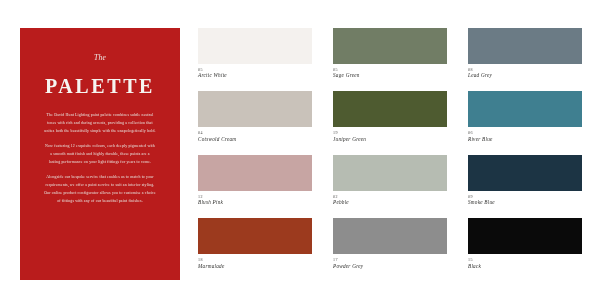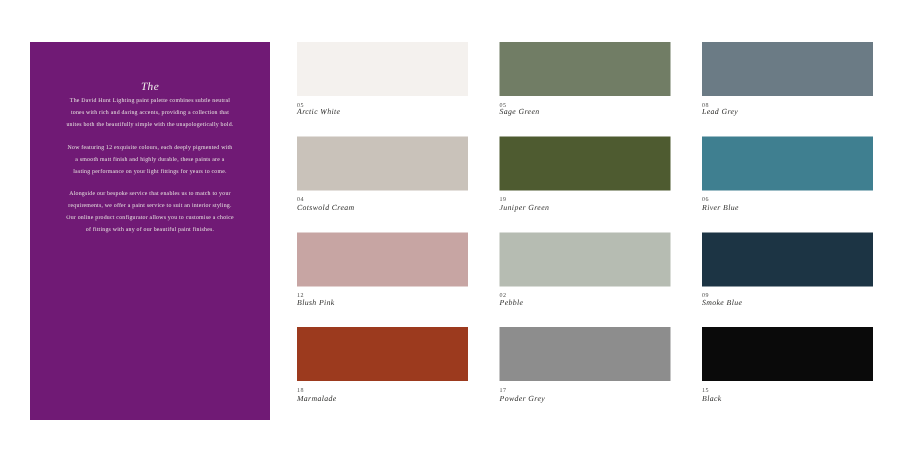--- a/index.html
+++ b/index.html
@@ -102,22 +102,23 @@
     letter-spacing: 0.25px;
     line-height: 1.35;
     display: block;
   }
 </style>
 </head>
 <body>
 
 <div id="page" style="background: rgb(255, 255, 255);">
 
-  <section id="left-panel" style="background: #701a75;">
+  <section id="left-panel" style="background: #b91c1c;">
     <div class="panel-eyebrow">The</div>
+    <h1 class="panel-title">PALETTE</h1>
     <p class="panel-para">The David Hunt Lighting paint palette combines subtle neutral tones with rich and daring accents, providing a collection that unites both the beautifully simple with the unapologetically bold.</p>
     <p class="panel-para">Now featuring 12 exquisite colours, each deeply pigmented with a smooth matt finish and highly durable, these paints are a lasting performance on your light fittings for years to come.</p>
     <p class="panel-para">Alongside our bespoke service that enables us to match to your requirements, we offer a paint service to suit an interior styling. Our online product configurator allows you to customise a choice of fittings with any of our beautiful paint finishes.</p>
   </section>
 
   <section id="swatch-grid">
       <div class="swatch-cell">
         <span class="swatch-chip" style="background: rgb(244, 241, 238);"></span>
         <div class="swatch-meta">
           <span class="swatch-code">05</span>

